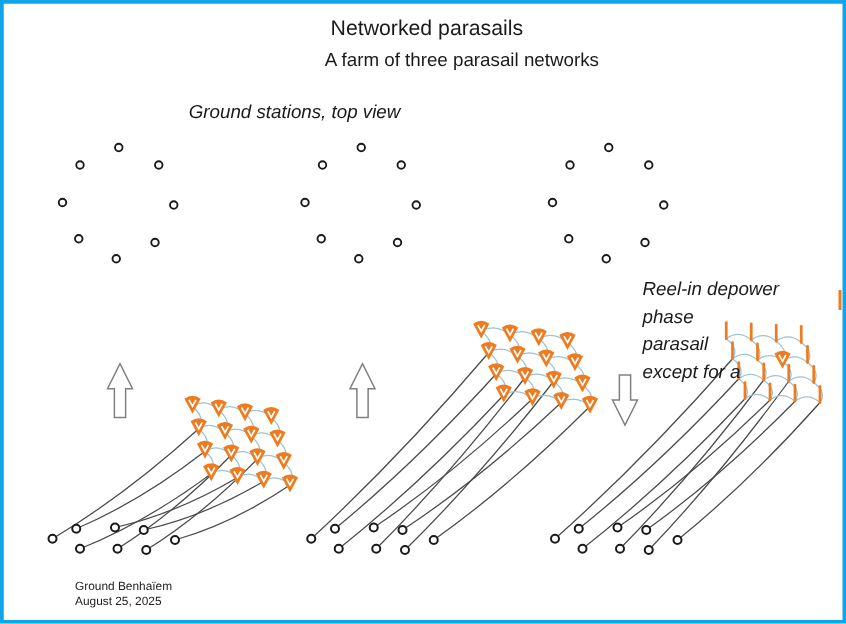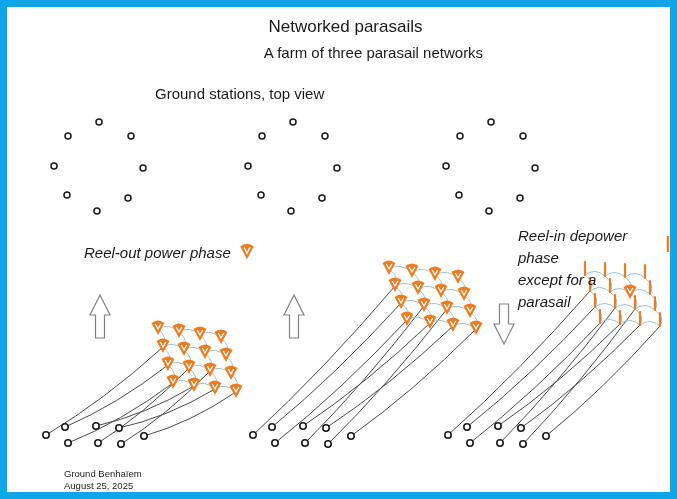--- a/index.html
+++ b/index.html
@@ -1,36 +1,36 @@
 <!DOCTYPE html>
 <html><head>
 <meta charset="utf-8">
 <style>
   html,body{margin:0;padding:0;background:#fff;}
   .canvas{
     position:relative;
     width:677px;height:499px;
     background:#ffffff;
-    border:7px solid #0ea5e9;
+    border:3px solid #0ea5e9;
     box-sizing:border-box;
     font-family:"Liberation Sans", sans-serif;
     color:#1a1a1a;
     overflow:hidden;
   }
   .title{
     position:absolute;left:0;top:10px;width:677px;
     text-align:center;font-size:17px;font-weight:400;
   }
   .subtitle{
     position:absolute;left:0;top:37px;width:677px;
     text-align:center;font-size:15px;font-weight:400;margin-left:28px;
   }
   .ground-label{
     position:absolute;left:148px;top:78px;
-    font-size:15px;
+    font-style:italic;font-size:15px;
   }
   .reel-out-label{
     position:absolute;left:77px;top:234px;
     font-style:italic;font-size:15px;
     display:flex;align-items:center;gap:7px;
   }
   .reel-in-label{
     position:absolute;left:511px;top:218px;
     font-style:italic;font-size:15px;line-height:22px;
   }
@@ -276,41 +276,32 @@
       <circle cx="514" cy="421" r="3.2" fill="#fff" stroke="#1a1a1a" stroke-width="1.6"></circle>
       <circle cx="516" cy="437" r="3.2" fill="#fff" stroke="#1a1a1a" stroke-width="1.6"></circle>
       <circle cx="539" cy="429" r="3.2" fill="#fff" stroke="#1a1a1a" stroke-width="1.6"></circle>
     </svg>
 
   <div class="title">Networked parasails</div>
   <div class="subtitle">A farm of three parasail networks</div>
 
   <div class="ground-label">Ground stations, top view</div>
 
-  <div class="reel-out-label">
-    <span>Reel-out power phase</span>
-    <span class="inline-icon">
-      <svg width="18" height="20" viewBox="-9 -13 18 22">
-        <path d="M-7.5,-7 Q0,-13 7.5,-7 L0,7 Z" fill="#EE7C1F"></path>
-        <path d="M-3.2,-6 L0,0.5 L3.2,-6" fill="none" stroke="#ffffff" stroke-width="1.5"></path>
-      </svg>
-    </span>
-  </div>
 
   <div class="reel-in-label">
     <div class="reel-in-line1">
       <span>Reel-in depower phase</span>
       <span class="inline-icon">
         <svg width="4" height="18" viewBox="0 0 4 18">
           <line x1="2" y1="1" x2="2" y2="17" stroke="#EE7C1F" stroke-width="2.4"></line>
         </svg>
       </span>
     </div>
+    <div>parasail</div>
     <div>except for a</div>
-    <div>parasail</div>
   </div>
 
   <div class="footer">
     <div>Ground Benhaïem</div>
     <div>August 25, 2025</div>
   </div>
 
 </div>
 
 </body></html>

